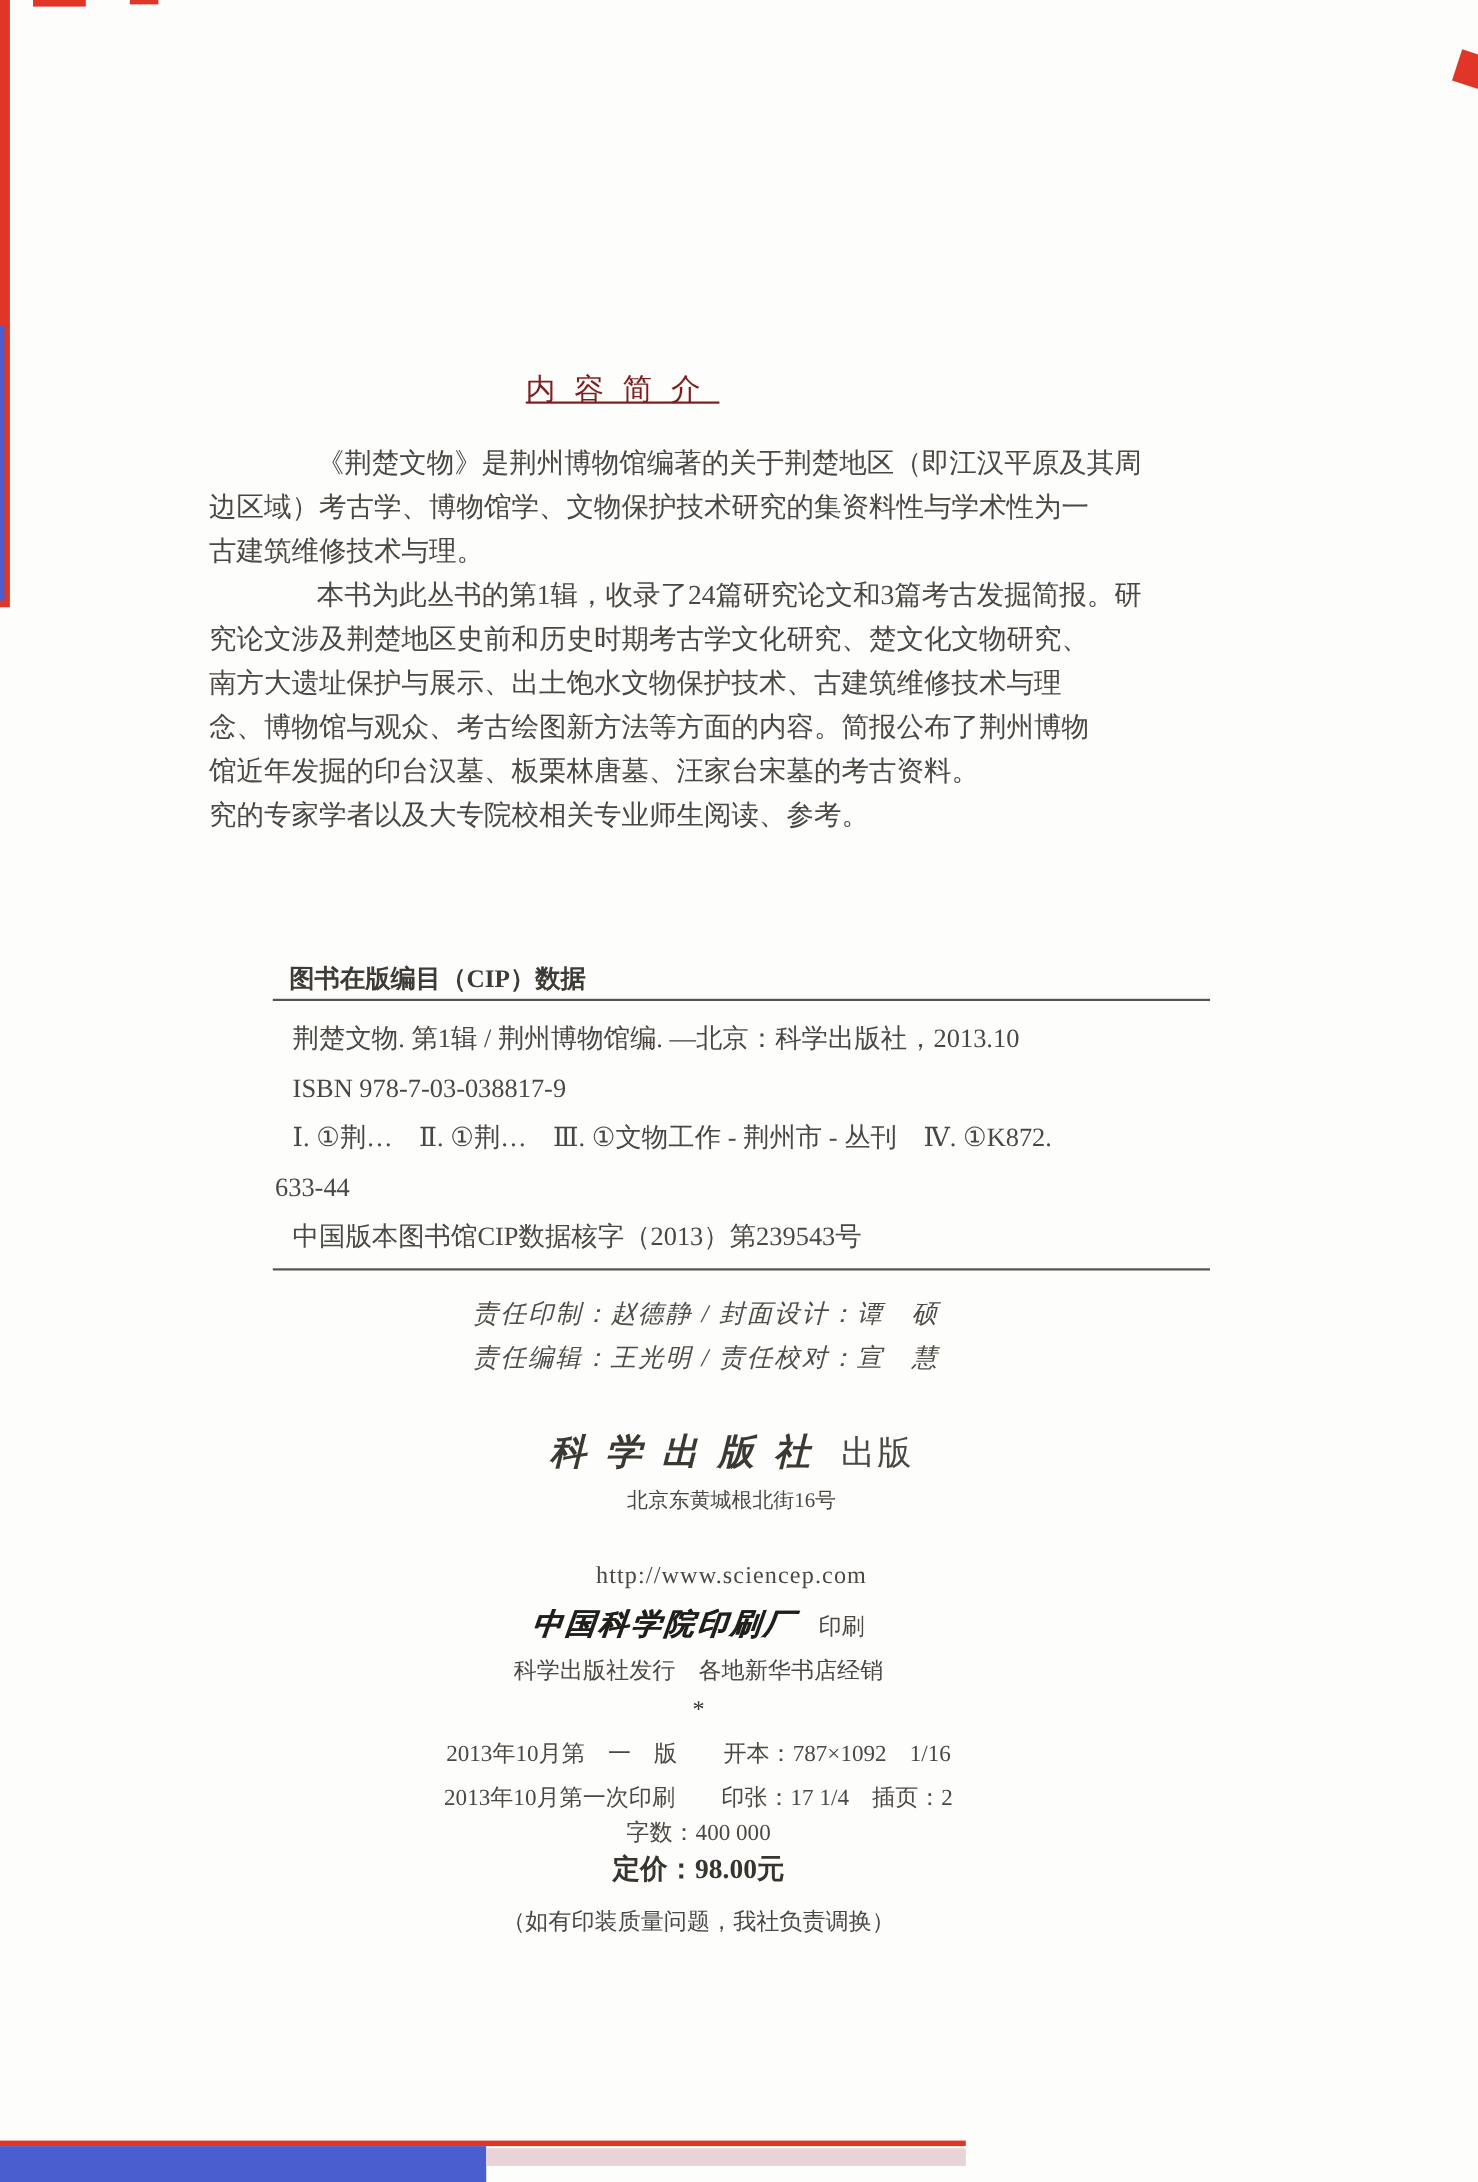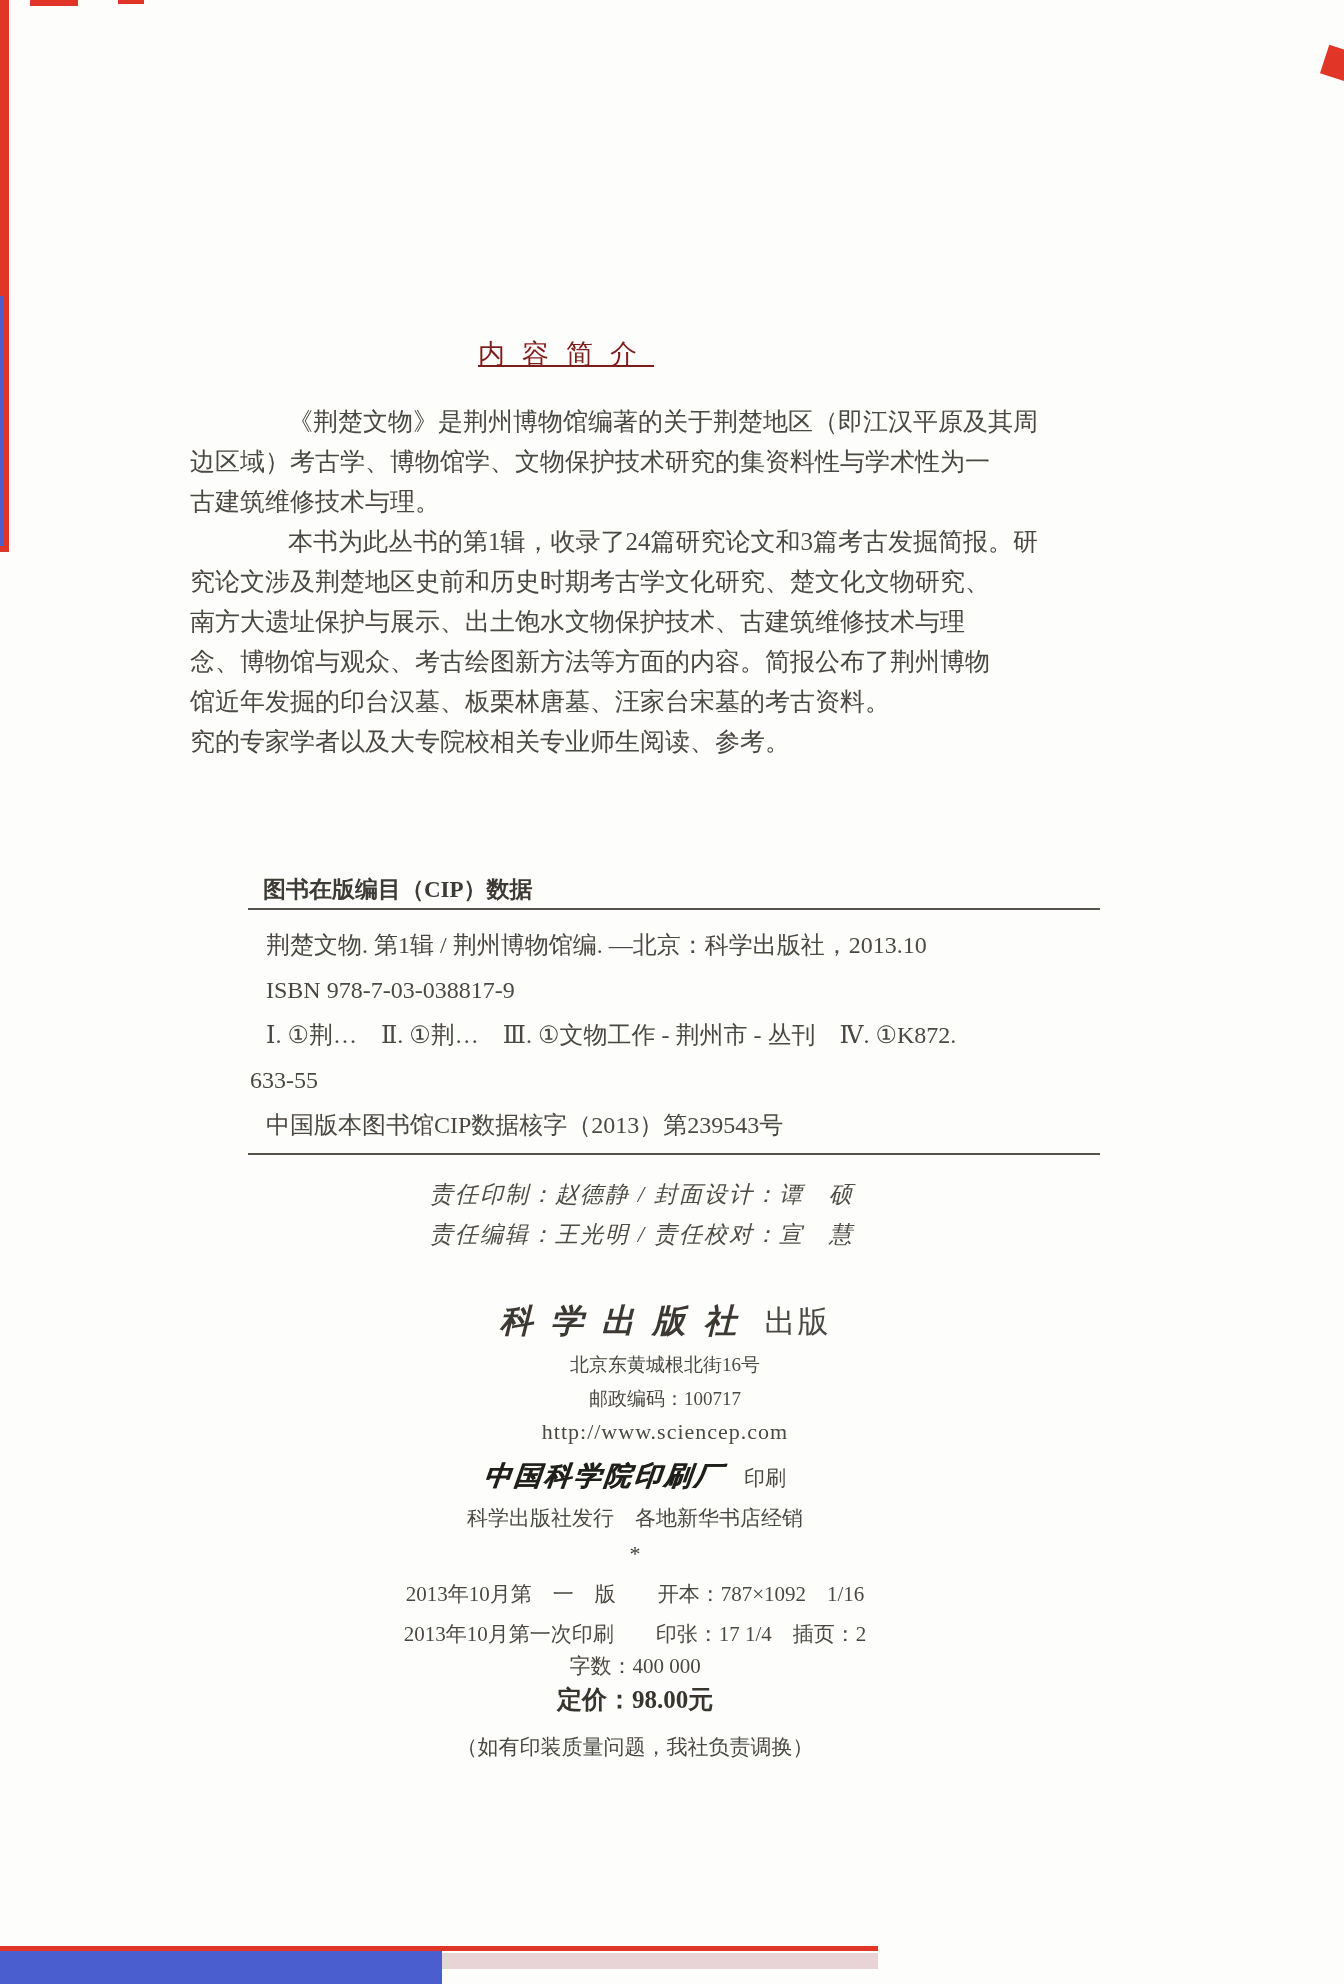--- a/index.html
+++ b/index.html
@@ -115,36 +115,35 @@
     <div class="bodyline">馆近年发掘的印台汉墓、板栗林唐墓、汪家台宋墓的考古资料。</div>
     <div class="bodyline">究的专家学者以及大专院校相关专业师生阅读、参考。</div>
   </div>
 
   <div class="cip-heading">图书在版编目（CIP）数据</div>
   <div class="cip-rule cip-rule-top"></div>
   <div class="cip-body">
     <div class="cip-line">荆楚文物. 第1辑 / 荆州博物馆编. —北京：科学出版社，2013.10</div>
     <div class="cip-line">ISBN 978-7-03-038817-9</div>
     <div class="cip-line">Ⅰ. ①荆…　Ⅱ. ①荆…　Ⅲ. ①文物工作 - 荆州市 - 丛刊　Ⅳ. ①K872.</div>
-    <div class="cip-line no-indent">633-55</div>
+    <div class="cip-line no-indent">633-44</div>
     <div class="cip-line">中国版本图书馆CIP数据核字（2013）第239543号</div>
   </div>
   <div class="cip-rule cip-rule-bottom"></div>
 
   <div class="staff">
     <div class="staff-line">责任印制：赵德静 / 封面设计：谭　硕</div>
     <div class="staff-line">责任编辑：王光明 / 责任校对：宣　慧</div>
   </div>
 
   <div class="pub-center press-line">
     <span class="press-name">科学出版社</span>
     <span class="press-role">出版</span>
   </div>
   <div class="pub-center addr-line">北京东黄城根北街16号</div>
-  <div class="pub-center post-line">邮政编码：100717</div>
   <div class="pub-center web-line">http://www.sciencep.com</div>
 
   <div class="print-center printer-line">
     <span class="printer-name">中国科学院印刷厂</span>
     <span class="printer-role">印刷</span>
   </div>
   <div class="print-center dist-line">科学出版社发行　各地新华书店经销</div>
   <div class="print-center star-line">*</div>
 
   <div class="print-center edition-line">2013年10月第　一　版　　开本：787×1092　1/16</div>

